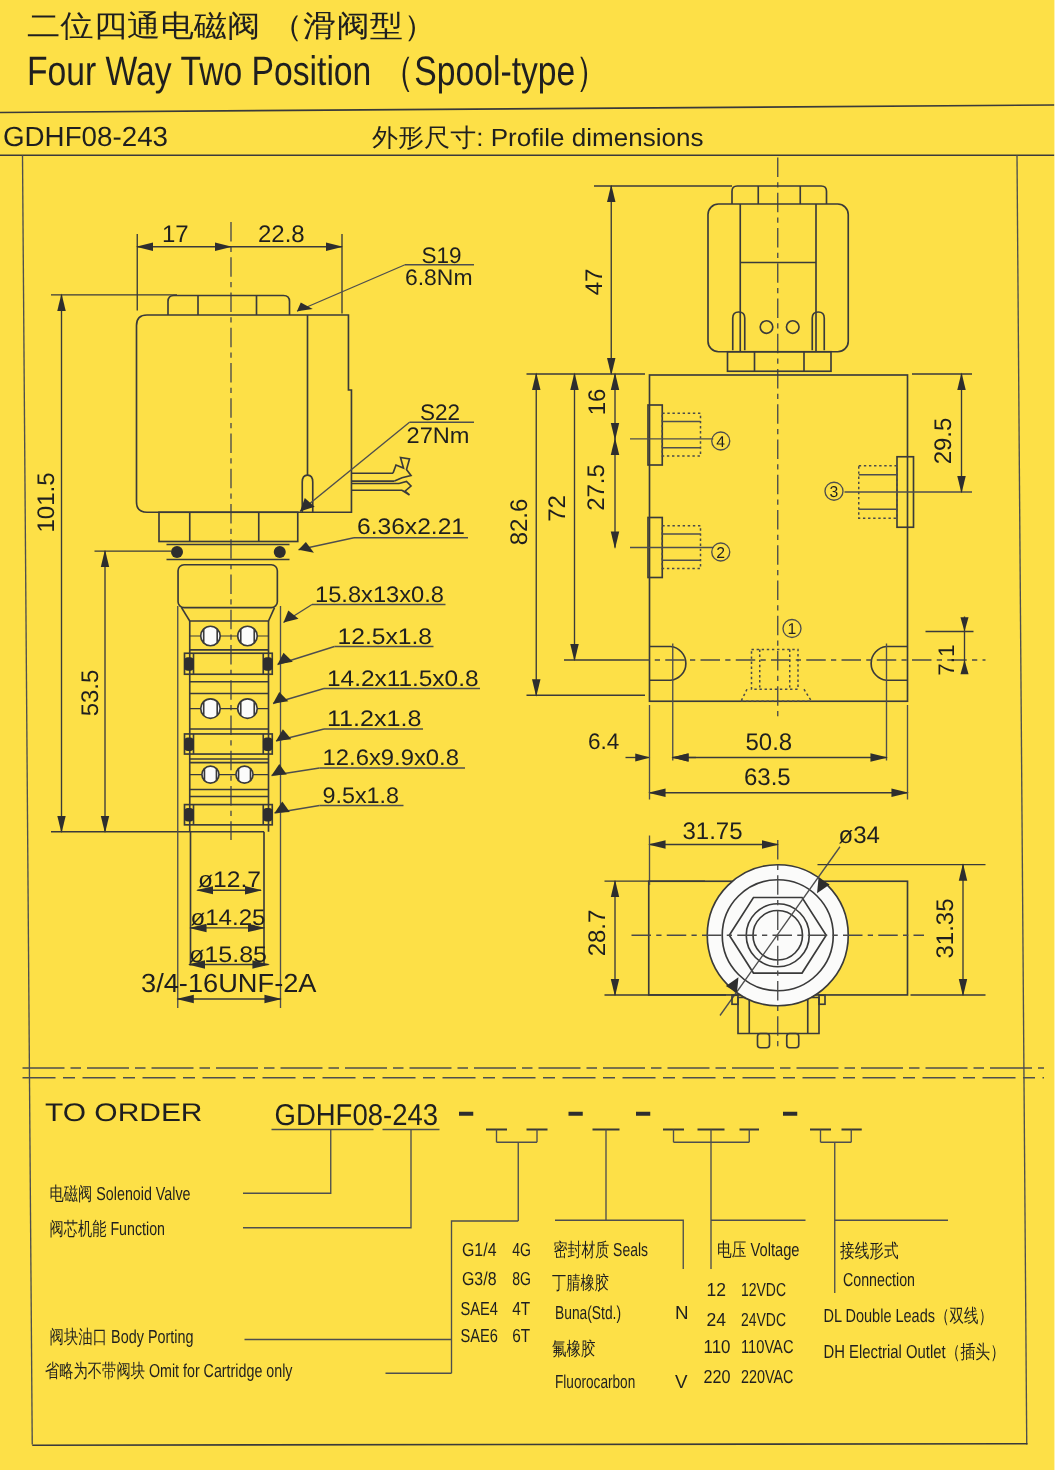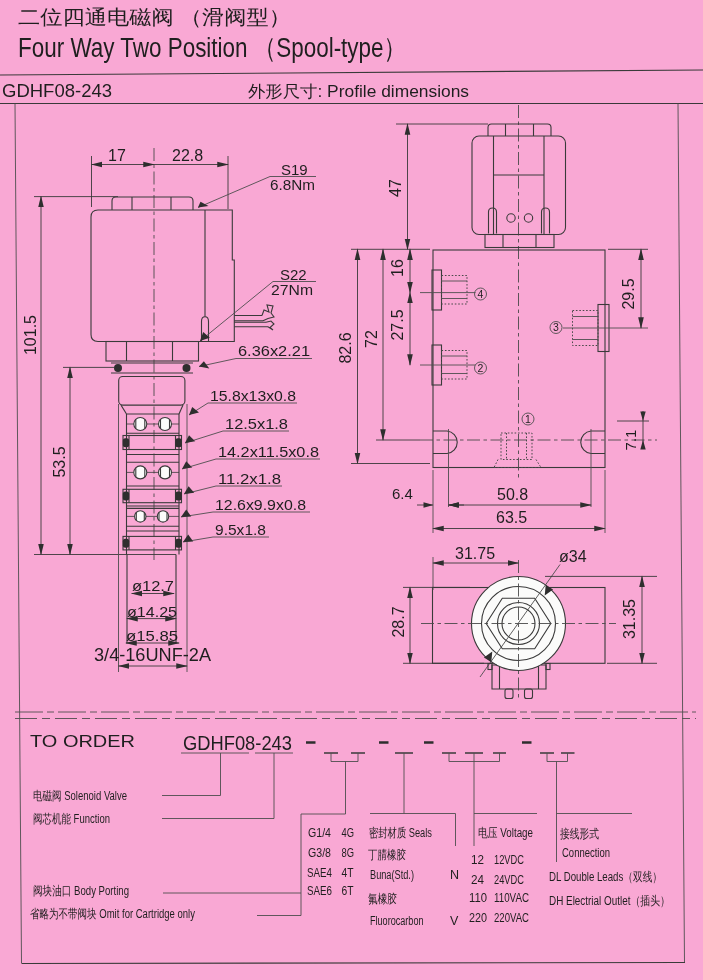--- a/index.html
+++ b/index.html
@@ -1,16 +1,16 @@
 <!DOCTYPE html>
 <html><head>
 <meta charset="utf-8">
 <style>
   html,body{margin:0;padding:0;background:#ffffff;}
-  #page{position:relative;width:703px;height:980px;background:#f9a8d4;font-family:"Liberation Sans",sans-serif;}
+  #page{position:relative;width:703px;height:980px;background:#fde047;font-family:"Liberation Sans",sans-serif;}
   svg text{font-family:"Liberation Sans",sans-serif;fill:#1f1f1f;}
   .ln{stroke:#3a3a3a;stroke-width:1.1;fill:none;}
   .thin{stroke:#4e4e4e;stroke-width:0.9;fill:none;}
   .dim{stroke:#3a3a3a;stroke-width:0.9;fill:none;}
   .cl{stroke:#4a4a4a;stroke-width:0.9;fill:none;stroke-dasharray:13 3.5 3.5 3.5;}
   .dot{stroke:#4a4a4a;stroke-width:1;fill:none;stroke-dasharray:1.6 1.8;}
   .arr{fill:#2e2e2e;stroke:none;}
   .t15{font-size:15px;}
 </style>
 </head>

